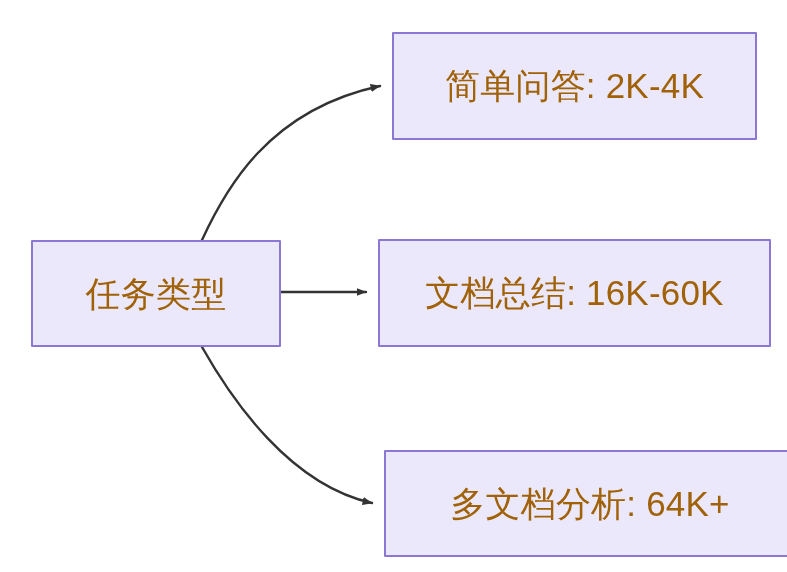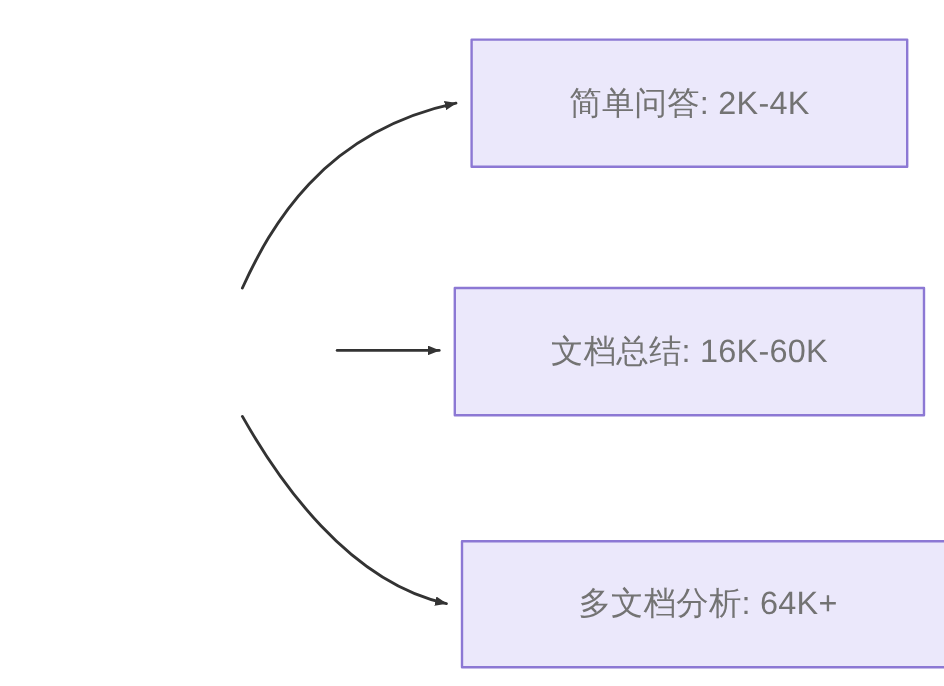--- a/index.html
+++ b/index.html
@@ -30,22 +30,22 @@
     box-sizing: border-box;
     background: #ebe8fb;
     border: 2px solid #8c78d4;
     border-radius: 1px;
     display: flex;
     align-items: center;
     justify-content: center;
     text-align: center;
   }
   .node-label {
-    color: #737373;
-    font-size: 27px;
+    color: #a16207;
+    font-size: 35px;
     line-height: 1.2;
     letter-spacing: 0.2px;
     white-space: nowrap;
   }
   #node-root {
     left: 31px;
     top: 240px;
     width: 250px;
     height: 107px;
   }
@@ -80,20 +80,23 @@
       </marker>
     </defs>
 
     <path d="M 202 240 C 225 190, 268 110, 380 86" fill="none" stroke="#333333" stroke-width="2.4" stroke-linecap="round" marker-end="url(#arrow-head)"></path>
 
     <path d="M 281 292 L 366 292" fill="none" stroke="#333333" stroke-width="2.4" stroke-linecap="round" marker-end="url(#arrow-head)"></path>
 
     <path d="M 202 347 C 232 400, 290 485, 372 503" fill="none" stroke="#333333" stroke-width="2.4" stroke-linecap="round" marker-end="url(#arrow-head)"></path>
   </svg>
 
+  <div class="node" id="node-root">
+    <span class="node-label">任务类型</span>
+  </div>
 
   <div class="node" id="node-simple-qa">
     <span class="node-label">简单问答: 2K-4K</span>
   </div>
 
   <div class="node" id="node-doc-summary">
     <span class="node-label">文档总结: 16K-60K</span>
   </div>
 
   <div class="node" id="node-multi-doc">

